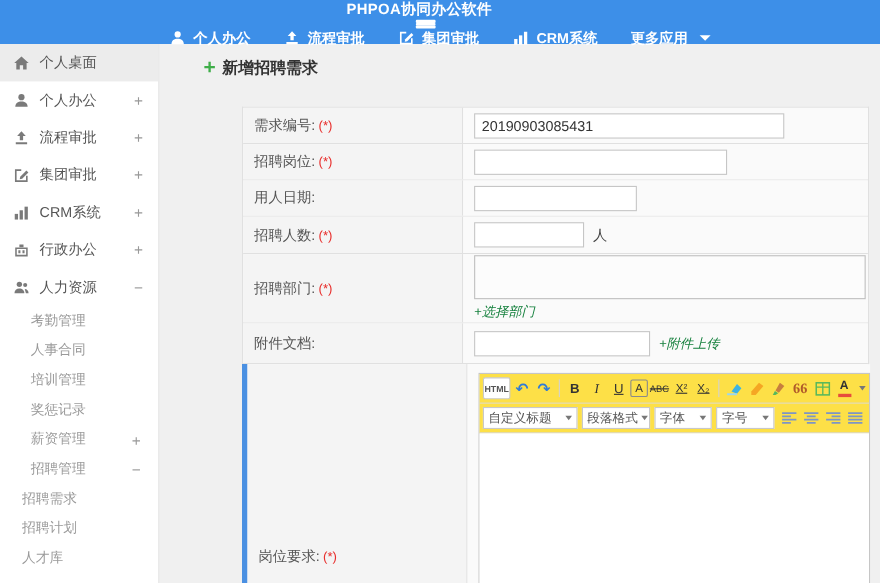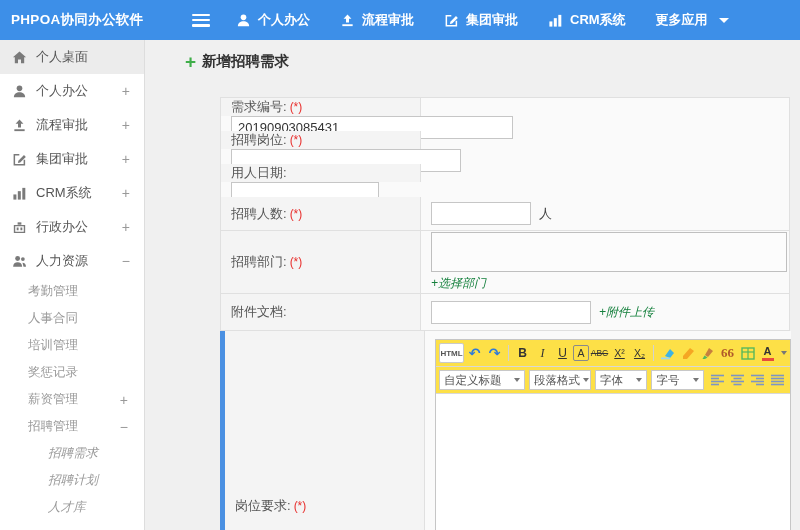--- a/index.html
+++ b/index.html
@@ -1,54 +1,54 @@
 <!DOCTYPE html>
 <html><head>
 <meta charset="utf-8">
 <style>
   * { margin:0; padding:0; box-sizing:border-box; }
   html,body { width:800px; height:530px; overflow:hidden; }
   body { font-family:"Liberation Sans","DejaVu Sans",sans-serif; background:#f0f0f0; }
   .app { position:relative; width:800px; height:530px; overflow:hidden; background:#f0f0f0; }
 
   
-  .topbar { position:absolute; left:0; top:0; width:800px; height:40px; background:#3d8fe8; display:flex; align-items:center; color:#fff; z-index:5; }
+  .topbar { position:absolute; left:0; top:0; width:800px; height:40px; background:#3d8fe8; display:flex; align-items:center; color:#fff; z-index:5;flex-direction:column; }
   .brand { width:192px; padding-left:11px; font-size:13.5px; font-weight:bold; letter-spacing:.3px; }
   .hamburger { width:18px; height:13px; display:flex; flex-direction:column; justify-content:space-between; margin-right:26px; cursor:pointer; }
   .hamburger i { display:block; height:2.5px; background:#fff; border-radius:1px; }
   .topnav { display:flex; align-items:center; gap:30px; }
   .nav-item { display:flex; align-items:center; gap:7px; font-size:13px; font-weight:600; cursor:pointer; white-space:nowrap; }
   .nicon { width:15px; height:15px; display:inline-flex; }
   .nicon svg { width:15px; height:15px; fill:#fff; }
   .caret { width:0; height:0; border-left:5px solid transparent; border-right:5px solid transparent; border-top:5px solid #fff; margin-left:4px; }
 
   
   .sidebar { position:absolute; left:0; top:40px; width:145px; height:490px; background:#fff; border-right:1px solid #ddd; overflow:hidden; }
   .side-item { display:flex; align-items:center; cursor:pointer; }
   .side-item.top { height:34px; padding:0 12px; color:#555; font-size:13px; }
   .side-item.top.active { background:#ececec; }
   .sicon { width:15px; height:15px; margin-right:9px; display:inline-flex; flex:none; }
   .sicon svg { width:15px; height:15px; fill:#7a7a7a; }
   .slabel { flex:1; }
   .expand { color:#999; font-size:14px; padding-right:2px; }
   .side-item.sub1 { height:27px; padding-left:28px; padding-right:14px; color:#9a9a9a; font-size:12.5px; }
-  .side-item.sub2 { height:27px; padding-left:48px; padding-right:14px; color:#9a9a9a; font-size:12.5px;font-style:italic; }
+  .side-item.sub2 { height:27px; padding-left:20px; padding-right:14px; color:#9a9a9a; font-size:12.5px; }
 
   
   .main { position:absolute; left:145px; top:40px; width:655px; height:490px; background:#f0f0f0; overflow:hidden; }
   .page-title { position:absolute; left:40px; top:12px; display:flex; align-items:center; gap:6px; font-size:14.5px; font-weight:bold; color:#333; }
   .plus { color:#3fae49; font-size:19px; font-weight:bold; line-height:1; }
 
   
   .form { position:absolute; left:75px; top:57px; width:570px; border:1px solid #e0e0e0; border-bottom:none; background:#fafafa; }
   .frow { display:flex; border-bottom:1px solid #e0e0e0; }
   .fl { width:200px; background:#f4f4f4; border-right:1px solid #e0e0e0; display:flex; align-items:center; padding-left:10px; font-size:13px; color:#555; flex:none; }
   .req { color:#e8302e; font-size:12px; margin-left:3px; }
   .fv { flex:1; background:#fafafa; display:flex; align-items:center; padding-left:10px; font-size:13px; color:#333; }
-  .h33 { height:33px;flex-direction:column; } .h34 { height:34px; } .h63 { height:63px; } .h37 { height:37px; }
+  .h33 { height:33px; } .h34 { height:34px; } .h63 { height:63px; } .h37 { height:37px; }
   .frow.tall { height:350px; border-left:5px solid #4a90e2; margin-left:-1px; }
   .frow.tall .fv { align-items:flex-start; padding-top:8px; }
   .txt { height:23px; border:1px solid #c6c6c6; background:#fff; font-size:13px; padding:0 6px; color:#333; font-family:"Liberation Sans","DejaVu Sans",sans-serif; }
   .w282 { width:282px; } .w230 { width:230px; } .w148 { width:148px; } .w100 { width:100px; } .w160 { width:160px; }
   .suffix { margin-left:8px; color:#444; }
   .fv.col { flex-direction:column; align-items:flex-start; justify-content:center; }
   .dept-area { width:356px; height:40px; border:1px solid #bfbfbf; background:#fcfcfc; resize:none; font-size:13px; padding:3px 5px; font-family:"Liberation Sans","DejaVu Sans",sans-serif; }
   .blue-link { color:#15803d; font-size:12px; cursor:pointer; text-decoration:none; margin-top:3px;font-style:italic; }
   .attach-link { margin-left:8px; margin-top:0; }
 

